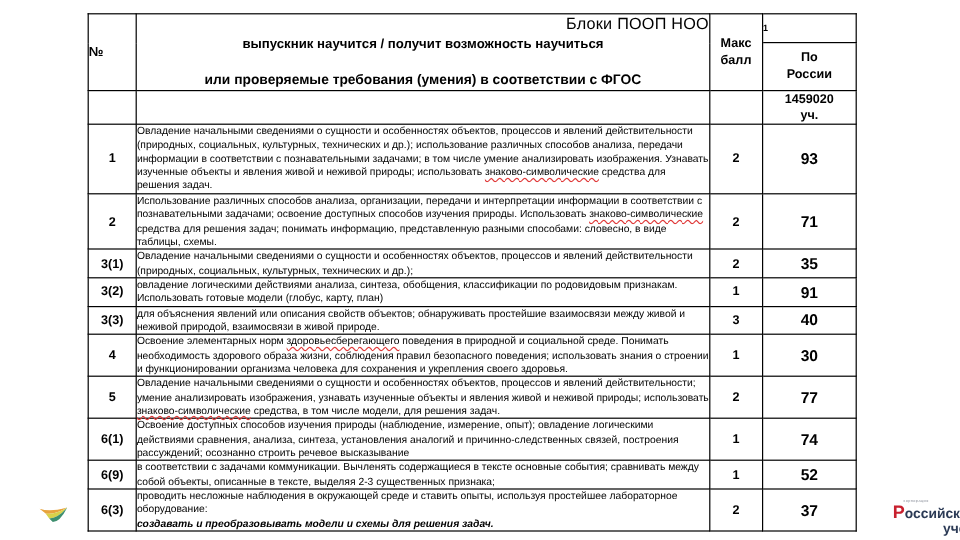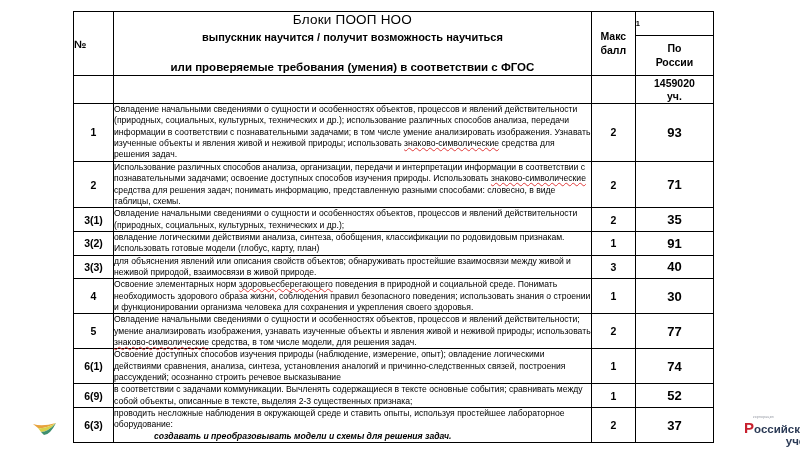--- a/index.html
+++ b/index.html
@@ -63,20 +63,21 @@
   .h-blocks {
     text-align: center;
     padding: 3px 6px 4px 6px;
     vertical-align: middle;
   }
   .h-blocks .l1 {
     font-size: 13.5px;
     font-weight: normal;
     line-height: 1.25;
     letter-spacing: .2px;
+    text-align: right;
   }
   .h-blocks .l2 {
     font-size: 11px;
     font-weight: bold;
     line-height: 1.3;
     margin-top: 1px;
   }
   .h-blocks .l2 .it {
   }
   .h-blocks .l3 {
@@ -128,21 +129,20 @@
   .c-txt {
     text-align: left;
     font-size: 8.6px;
     line-height: 1.32;
     padding: 2px 4px 2px 5px;
     font-weight: normal;
   }
   .c-txt .it {
     font-style: italic;
     font-weight: bold;
-    margin-left: 40px;
   }
   .c-val {
     text-align: center;
     font-size: 10.5px;
     font-weight: bold;
   }
   .c-pct {
     text-align: center;
     font-size: 13px;
     font-weight: bold;

